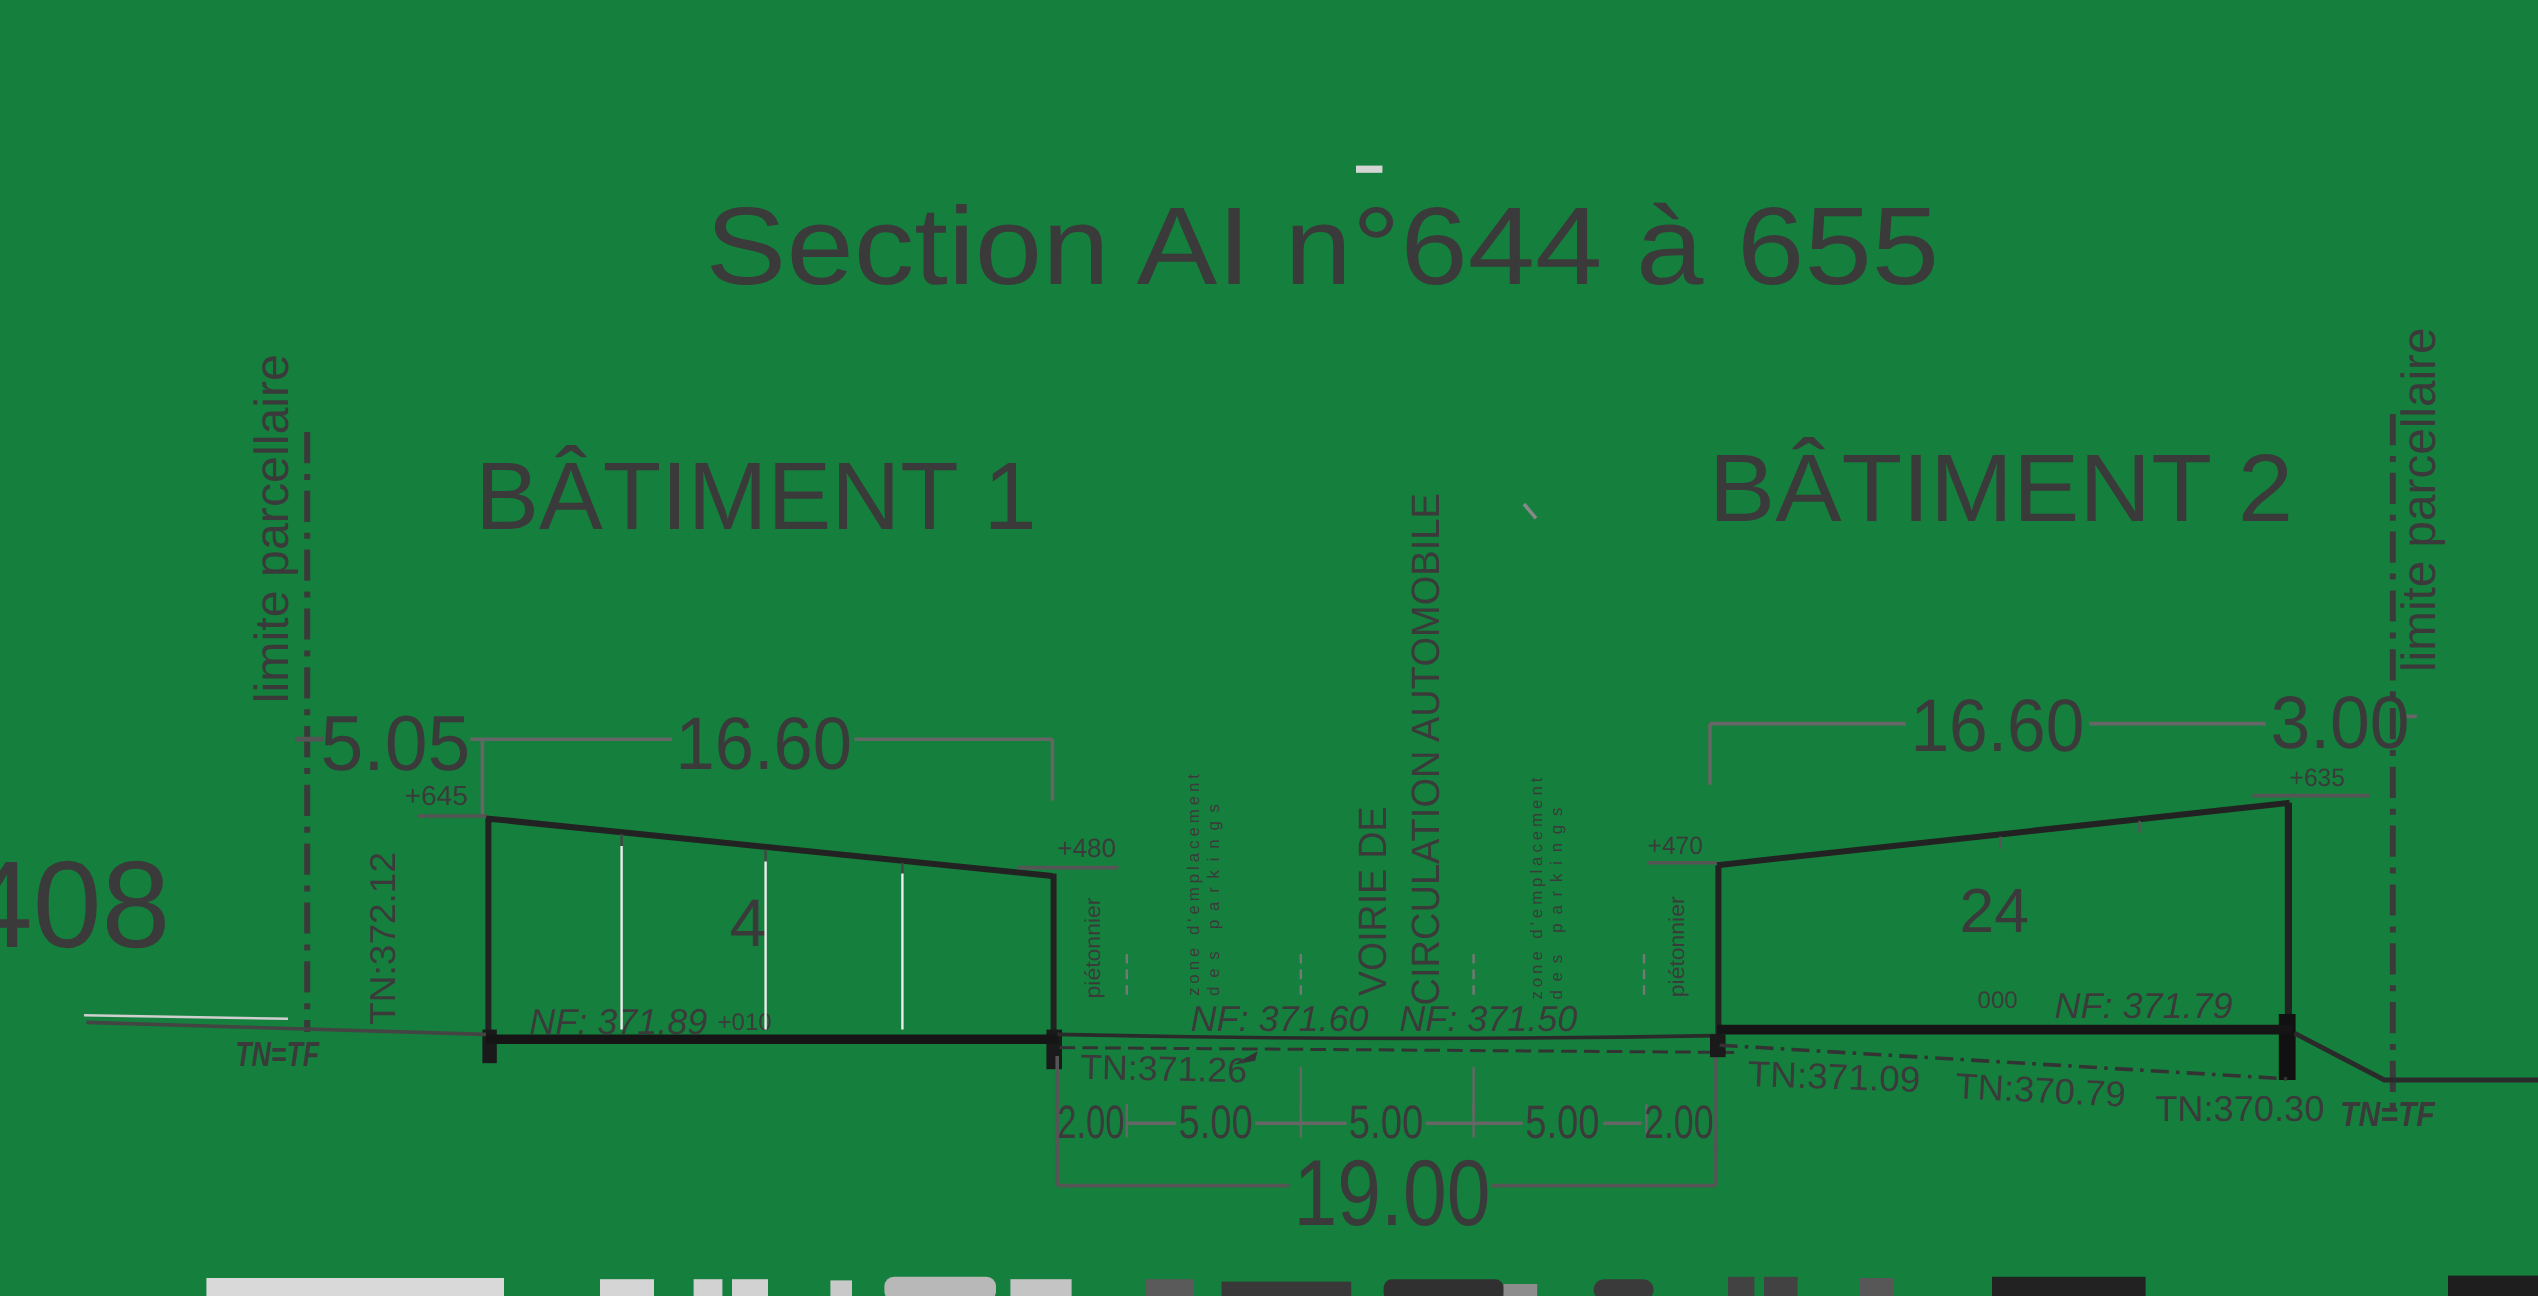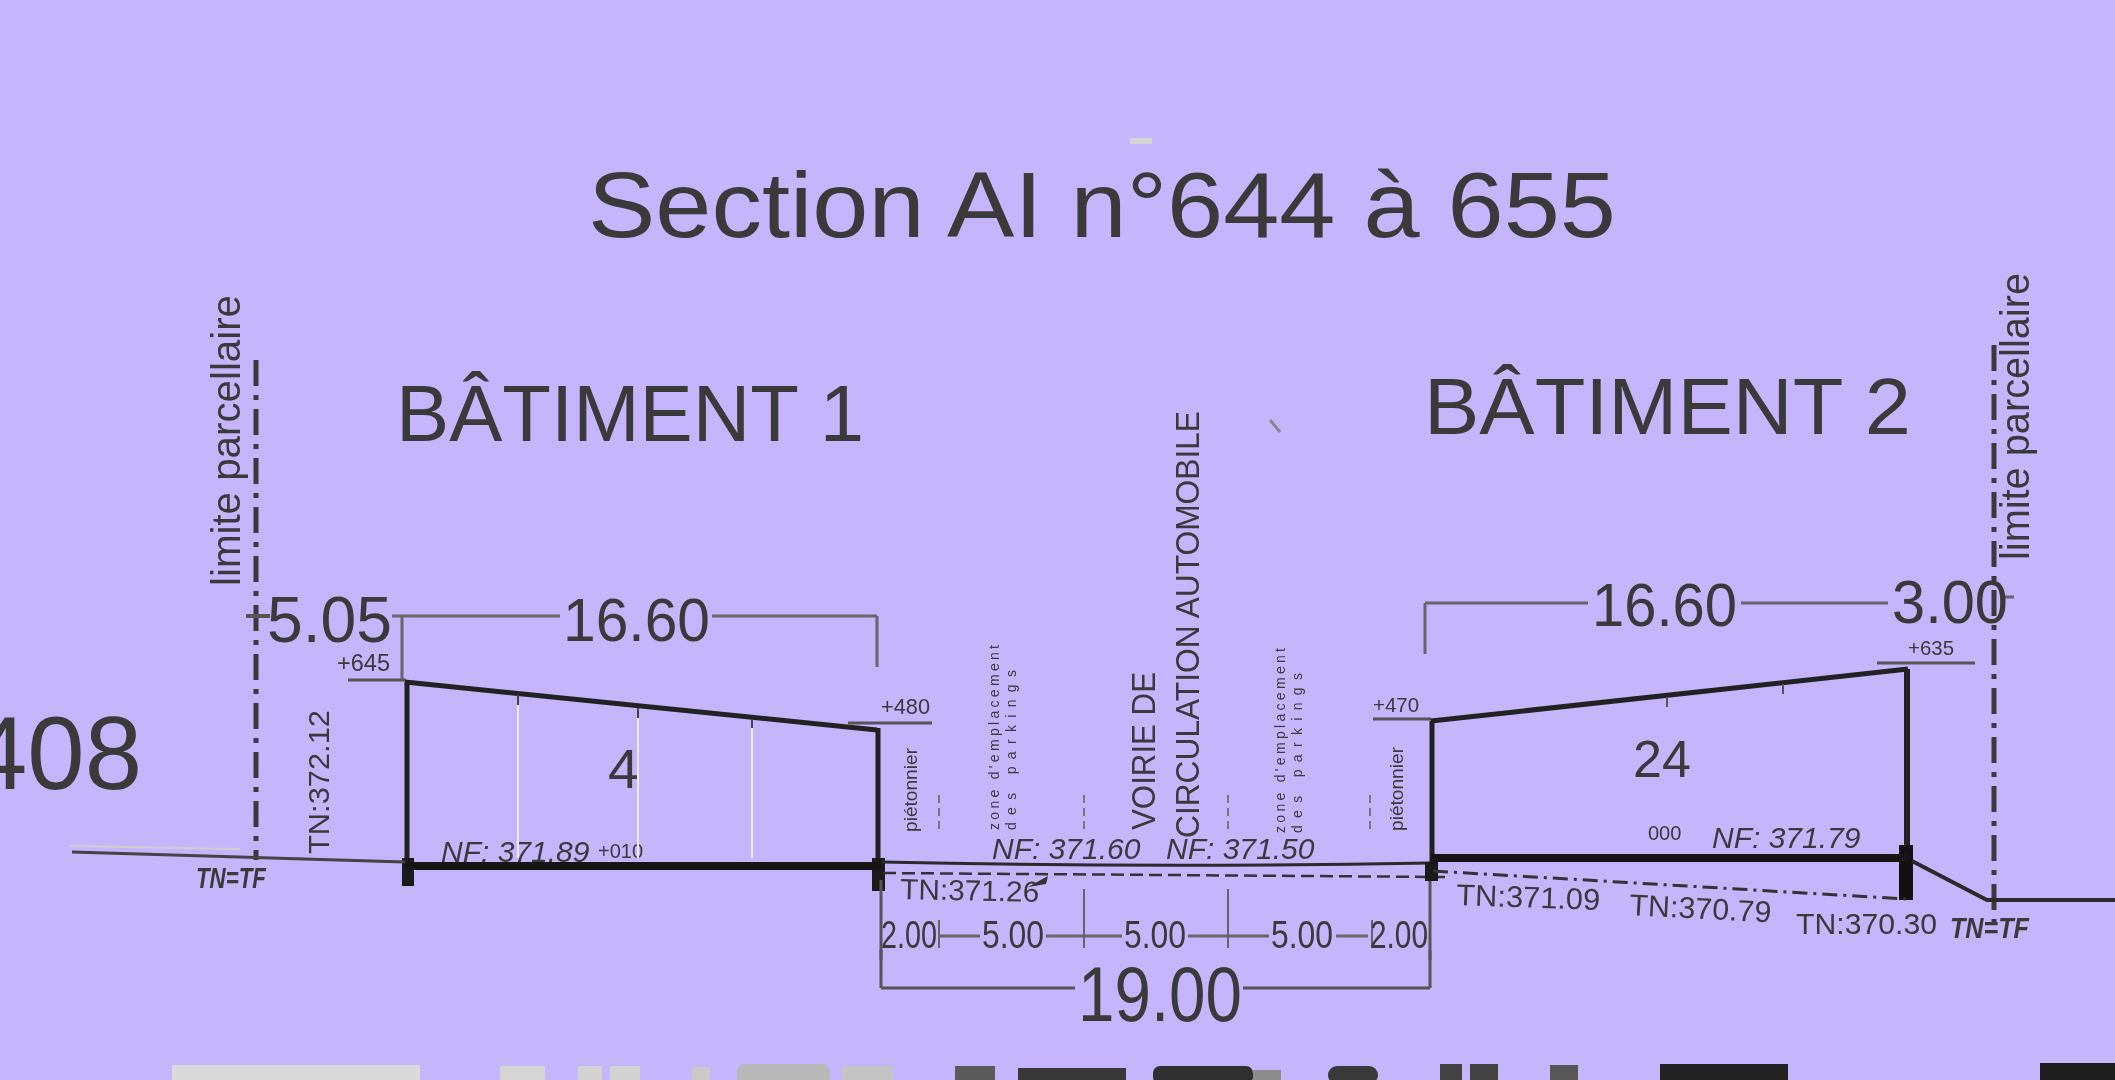--- a/index.html
+++ b/index.html
@@ -1,16 +1,16 @@
 <!DOCTYPE html>
 <html><head>
 <meta charset="utf-8">
 <style>
 html,body{margin:0;padding:0;background:#ffffff;}
-#page{position:relative;width:2115px;height:1080px;background:#c4b5fd;overflow:hidden;
+#page{position:relative;width:2115px;height:1080px;background:#15803d;overflow:hidden;
 font-family:"Liberation Sans", sans-serif;}
 svg{position:absolute;left:0;top:0;}
 text{font-family:"Liberation Sans", sans-serif;fill:#3a3a3a;}
 </style>
 </head>
 <body>
 <div id="page">
 <svg width="2115" height="1080" viewBox="0 0 2115 1080">
 
 <text x="588" y="237" font-size="92" fill="#2e2e2e" textLength="1028" lengthAdjust="spacingAndGlyphs">Section AI n°644 à 655</text>

